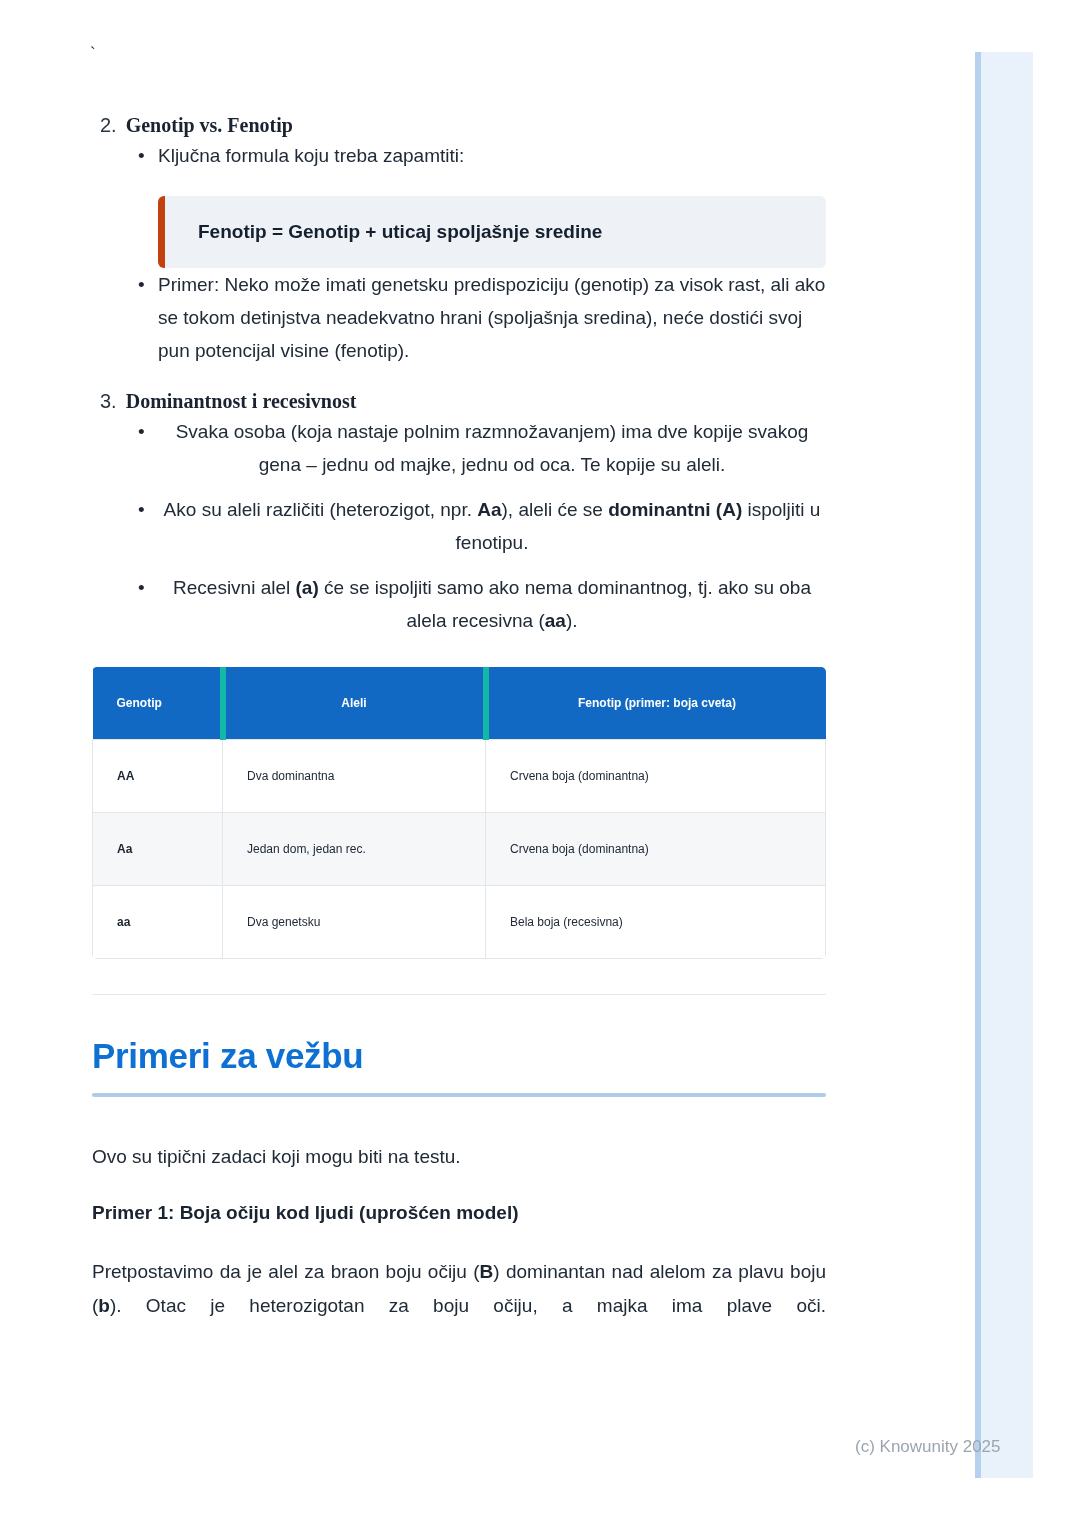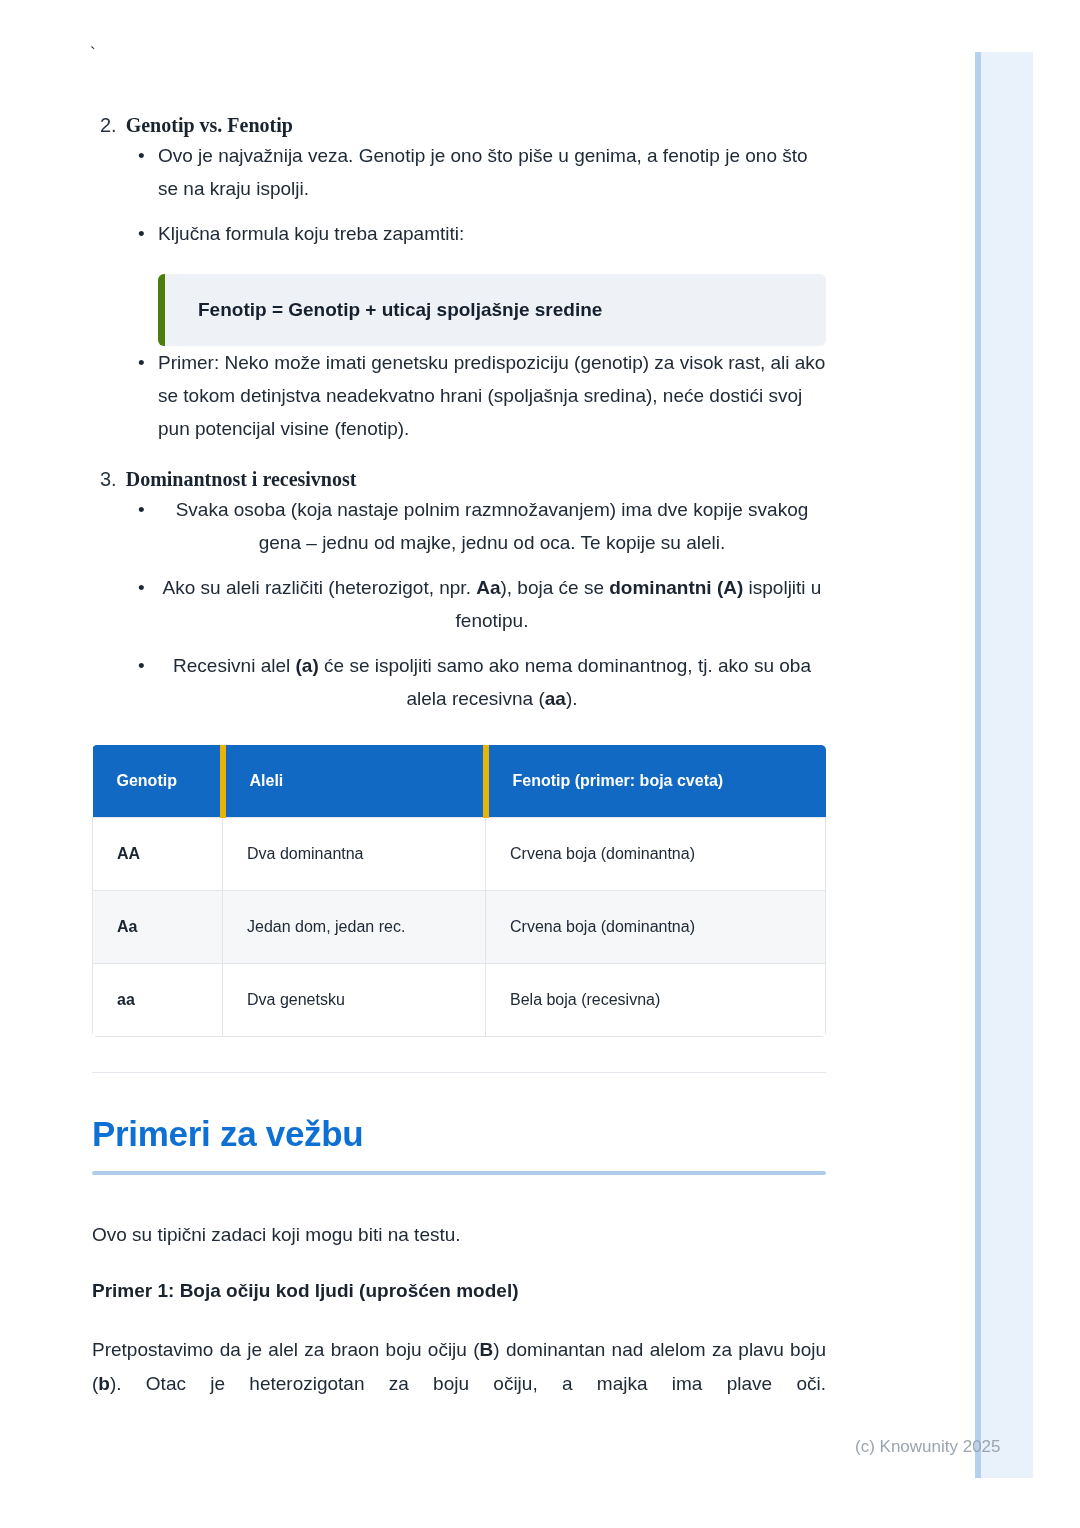--- a/index.html
+++ b/index.html
@@ -23,33 +23,33 @@
   ul.blist{list-style:none;margin:0;padding:0;font-size:19px;line-height:33px;}
   ul.blist li{position:relative;padding-left:66px;margin-bottom:12px;}
   ul.blist li::before{content:"•";position:absolute;left:46px;top:0;color:#1d2733;}
   .ul-1{margin-top:19px;}
   .ul-2{margin-top:33px;}
   .ul-3{margin-top:25px;text-align:center;}
   b{font-weight:700;color:#1b2431;}
 
   
   .quote{
-    margin:24px 0 0 66px;background:#eef1f6;border-left:7px solid #4d7c0f;
+    margin:24px 0 0 66px;background:#eef1f6;border-left:7px solid #c2410c;
     border-radius:6px;padding:23px 24px 23px 33px;
   }
   .quote p{margin:0;font-size:19px;line-height:26px;font-weight:700;color:#15202e;}
 
   
   .table-wrap{margin-top:30px;border-radius:5px;overflow:hidden;}
-  table.geno{width:100%;border-collapse:collapse;font-size:16px;border-radius:7px;}
+  table.geno{width:100%;border-collapse:collapse;font-size:12px;border-radius:7px;}
   table.geno th{
     background:#1269c4;color:#ffffff;font-weight:700;text-align:left;
     padding:22px 24px;line-height:28px;
   }
-  table.geno th + th{border-left:6px solid #eab308;}
+  table.geno th + th{border-left:6px solid #14b8a6;text-align:center;}
   table.geno td{
     border:1px solid #e2e5ea;padding:22px 24px;line-height:28px;color:#212b38;background:#ffffff;
   }
   table.geno tbody tr.alt td{background:#f5f7f9;}
   table.geno td.c1{font-weight:700;color:#1b2431;}
 
   hr.divider{border:none;border-top:1px solid #e5e8ec;margin:35px 0 0;}
 
   h1.big{margin:40px 0 16px;font-size:35px;line-height:42px;font-weight:700;color:#0e70d3;letter-spacing:-0.3px;}
   .h1-underline{margin-top:13px;height:4px;background:#aecbea;border-radius:2px;}
@@ -78,40 +78,39 @@
   <span class="stray">`</span>
 
   <div class="content">
 
     <div class="num-heading h-sec2">
       <span class="num">2.</span>
       <span class="ttl">Genotip vs. Fenotip</span>
     </div>
 
     <ul class="blist ul-1">
-      <li><span>Ovo je najvažnija veza. Genotip je ono što piše u genima, a fenotip je ono što se na kraju ispolji.</span></li>
       <li><span>Ključna formula koju treba zapamtiti:</span></li>
     </ul>
 
     <div class="quote">
       <p>Fenotip = Genotip + uticaj spoljašnje sredine</p>
     </div>
 
     <ul class="blist ul-2">
       <li><span>Primer: Neko može imati genetsku predispoziciju (genotip) za visok rast, ali ako se tokom detinjstva neadekvatno hrani (spoljašnja sredina), neće dostići svoj pun potencijal visine (fenotip).</span></li>
     </ul>
 
     <div class="num-heading h-sec3">
       <span class="num">3.</span>
       <span class="ttl">Dominantnost i recesivnost</span>
     </div>
 
     <ul class="blist ul-3">
       <li><span>Svaka osoba (koja nastaje polnim razmnožavanjem) ima dve kopije svakog gena – jednu od majke, jednu od oca. Te kopije su aleli.</span></li>
-      <li><span>Ako su aleli različiti (heterozigot, npr. </span><b>Aa</b><span>), boja će se </span><b>dominantni (A)</b><span> ispoljiti u fenotipu.</span></li>
+      <li><span>Ako su aleli različiti (heterozigot, npr. </span><b>Aa</b><span>), aleli će se </span><b>dominantni (A)</b><span> ispoljiti u fenotipu.</span></li>
       <li><span>Recesivni alel </span><b>(a)</b><span> će se ispoljiti samo ako nema dominantnog, tj. ako su oba alela recesivna (</span><b>aa</b><span>).</span></li>
     </ul>
 
     <div class="table-wrap">
       <table class="geno">
         <colgroup>
             <col style="width:130px">
             <col style="width:263px">
             <col>
           </colgroup>

